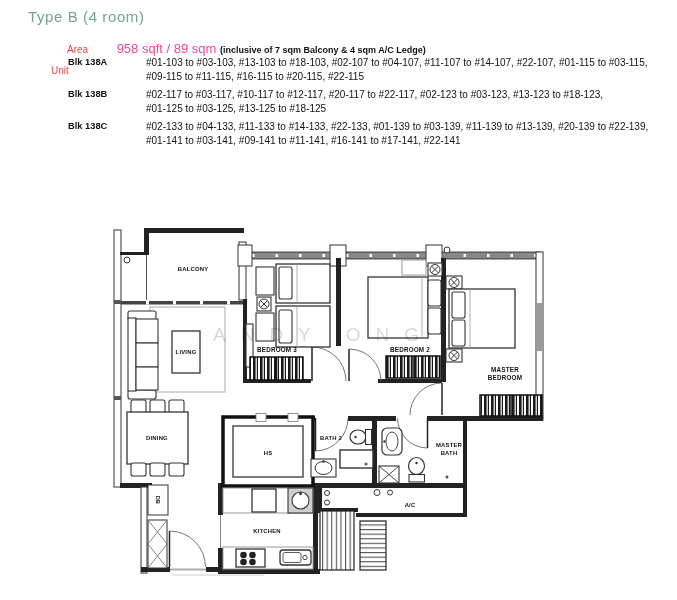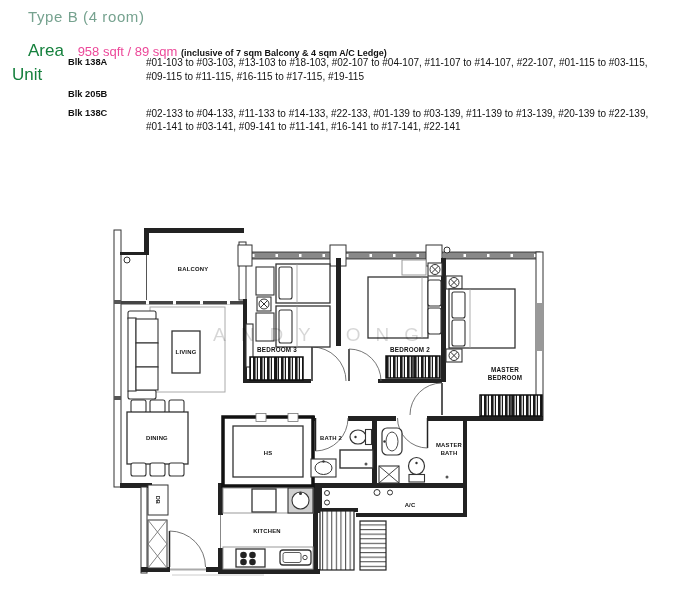--- a/index.html
+++ b/index.html
@@ -2,21 +2,21 @@
 <html><head>
 <meta charset="utf-8">
 <style>
   html,body{margin:0;padding:0;background:#fff;}
   .page{position:relative;width:677px;height:600px;background:#fff;overflow:hidden;
         font-family:"Liberation Sans",sans-serif;color:#111;}
   
   .title{position:absolute;left:28px;top:8px;font-size:15px;letter-spacing:.6px;
          color:#76a28f;font-weight:500;}
   .area-row{position:absolute;left:28px;top:41px;font-size:13px;white-space:nowrap;}
-  .area-label,.unit-label{color:#15803d;font-size:17px;display:inline-block;width:46px;}
+  .area-label,.unit-label{color:#ef4444;font-size:10px;display:inline-block;width:46px;margin-left:39px;}
   .area-value{color:#ec4899;}
   .area-note{font-size:9px;font-weight:bold;color:#111;text-align:center;}
   .unit-word{position:absolute;left:12px;top:65px;}
   .unit-rows{position:absolute;left:68px;top:56px;}
   .unit-row{display:flex;margin-bottom:5px;}
   .blk{width:50px;font-size:9.3px;font-weight:bold;line-height:13.5px;white-space:nowrap;}
   .nums{font-size:10px;line-height:13.5px;white-space:nowrap;margin-left:28px;}
   
   .plan-svg{position:absolute;left:0;top:0;}
   .watermark{position:absolute;left:213px;top:324px;font-size:19px;color:rgba(0,0,0,0.16);
@@ -48,25 +48,29 @@
     <span class="area-note">(inclusive of 7 sqm Balcony &amp; 4 sqm A/C Ledge)</span>
   </div>
 
   <div class="unit-word unit-label">Unit</div>
 
   <div class="unit-rows">
     <div class="unit-row">
       <div class="blk">Blk 138A</div>
       <div class="nums">
         <div>#01-103 to #03-103, #13-103 to #18-103, #02-107 to #04-107, #11-107 to #14-107, #22-107, #01-115 to #03-115,</div>
-        <div>#09-115 to #11-115, #16-115 to #17-115, #19-115</div>
+        <div>#09-115 to #11-115, #16-115 to #20-115, #22-115</div>
       </div>
     </div>
     <div class="unit-row">
-      <div class="blk">Blk 205B</div>
+      <div class="blk">Blk 138B</div>
+      <div class="nums">
+        <div>#02-117 to #03-117, #10-117 to #12-117, #20-117 to #22-117, #02-123 to #03-123, #13-123 to #18-123,</div>
+        <div>#01-125 to #03-125, #13-125 to #18-125</div>
+      </div>
     </div>
     <div class="unit-row">
       <div class="blk">Blk 138C</div>
       <div class="nums">
         <div>#02-133 to #04-133, #11-133 to #14-133, #22-133, #01-139 to #03-139, #11-139 to #13-139, #20-139 to #22-139,</div>
         <div>#01-141 to #03-141, #09-141 to #11-141, #16-141 to #17-141, #22-141</div>
       </div>
     </div>
   </div>
 

